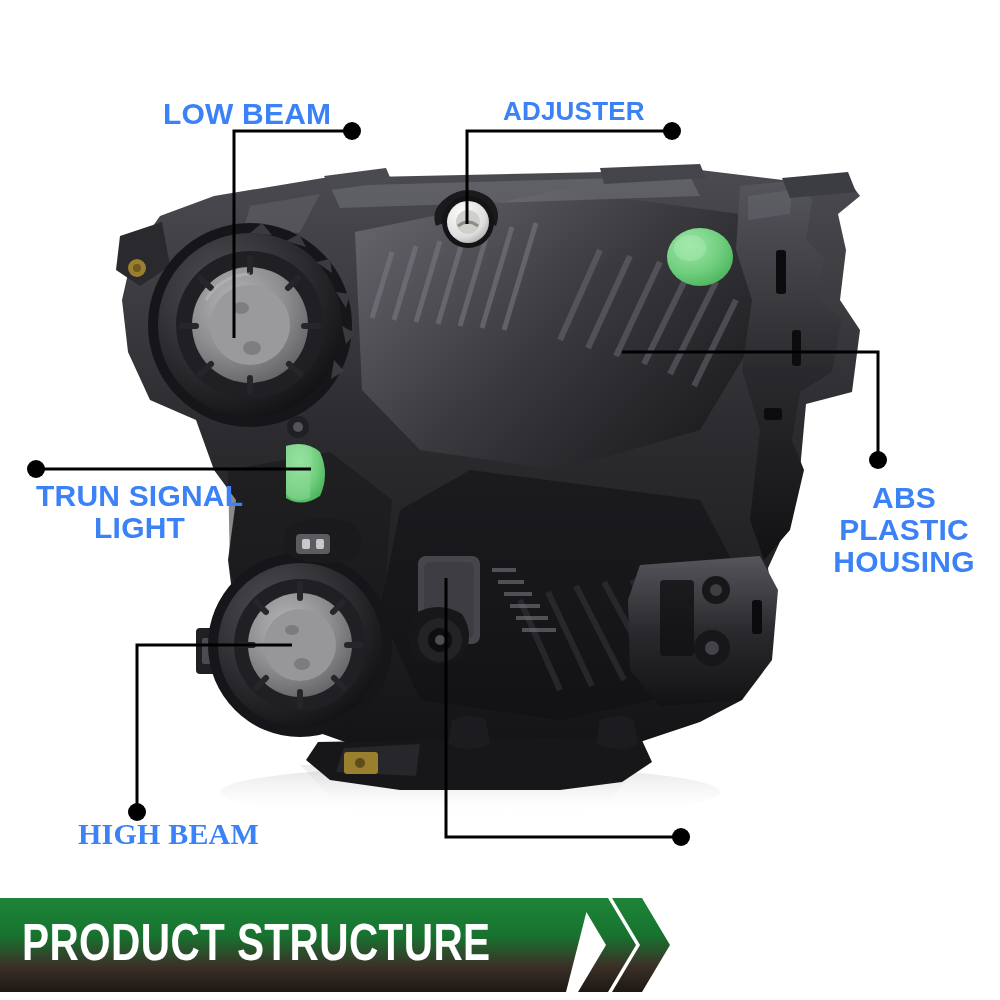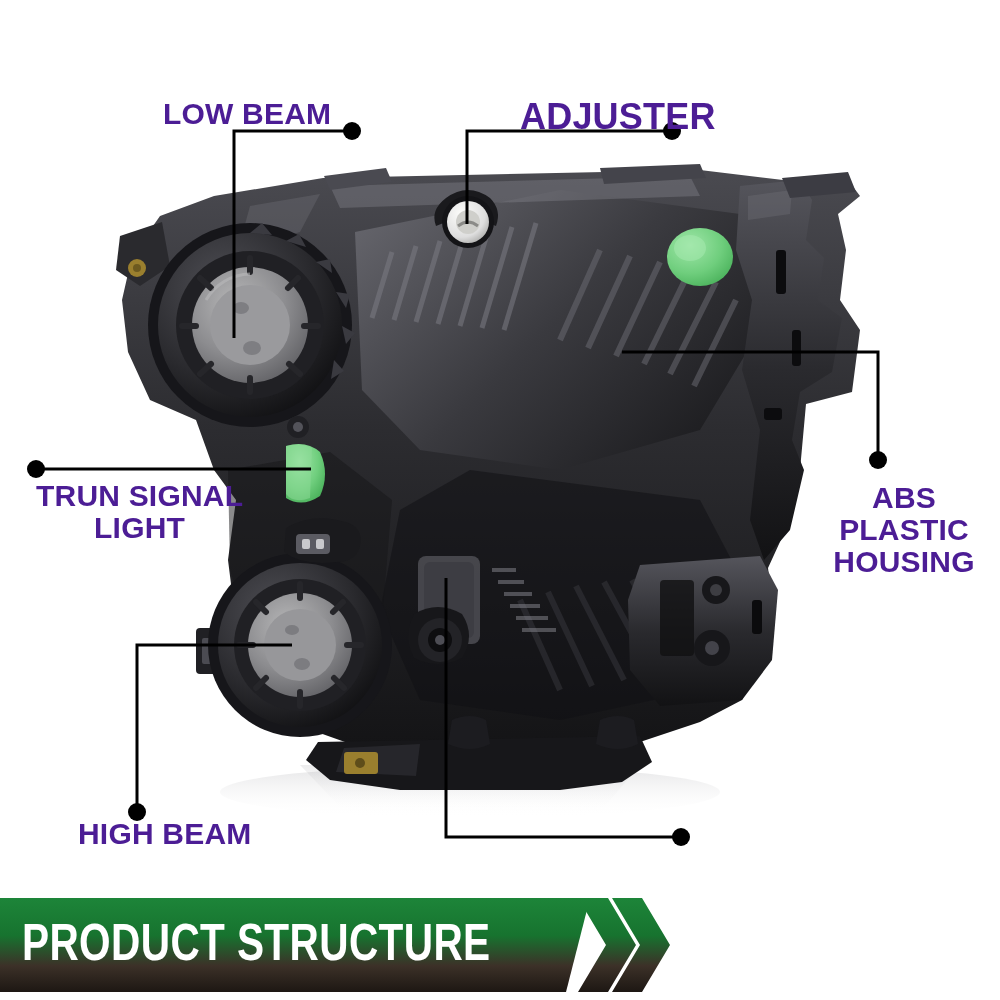--- a/index.html
+++ b/index.html
@@ -1,26 +1,26 @@
 <!DOCTYPE html>
 <html><head>
 <meta charset="utf-8">
 <style>
   html,body{margin:0;padding:0;background:#fff;}
   body{width:1000px;height:1000px;font-family:"Liberation Sans",sans-serif;overflow:hidden;}
   #stage{position:relative;width:1000px;height:1000px;background:#ffffff;}
 
   
-  .callout{position:absolute;font-weight:bold;color:#4c1d95;letter-spacing:.2px;
+  .callout{position:absolute;font-weight:bold;color:#3b82f6;letter-spacing:.2px;
            line-height:1.06;white-space:pre-line;font-family:"Liberation Sans",sans-serif;}
   .cl-lowbeam   {left:163px; top:98px;  font-size:30px;}
-  .cl-adjuster  {left:503px; top:98px;  font-size:36px;margin-left:17px;}
+  .cl-adjuster  {left:503px; top:98px;  font-size:26px;}
   .cl-turn      {left:36px;  top:480px; font-size:30px;}
   .cl-abs       {left:786px; top:482px; font-size:30px; text-align:center;margin-left:22px;}
-  .cl-high      {left:78px;  top:818px; font-size:30px;}
+  .cl-high      {left:78px;  top:818px; font-size:30px;font-family:Liberation Serif, serif;}
   .cl-vents     {left:416px; top:843px; font-size:30px;}
 
   
   #leaders{position:absolute;left:0;top:0;width:1000px;height:1000px;}
 
   
   #product{position:absolute;left:0;top:0;width:1000px;height:1000px;}
 
   
   #banner{position:absolute;left:0;top:898px;width:1000px;height:94px;}

